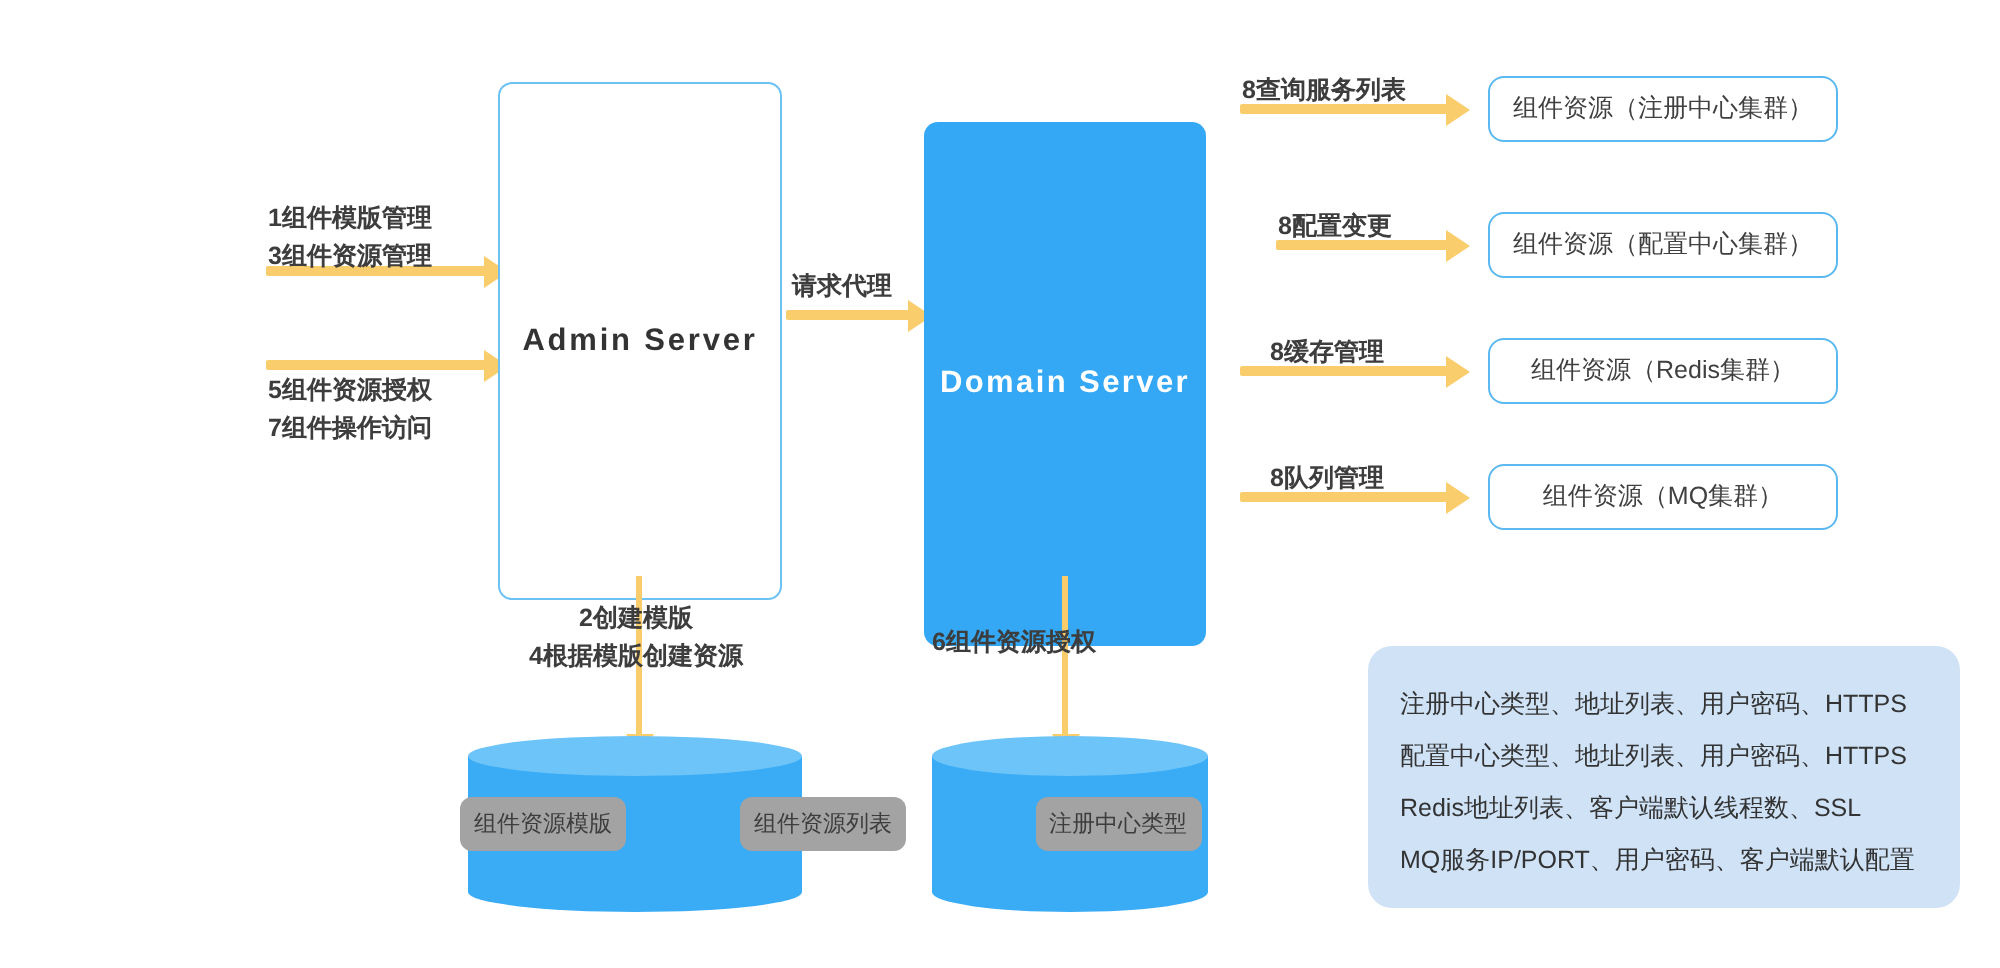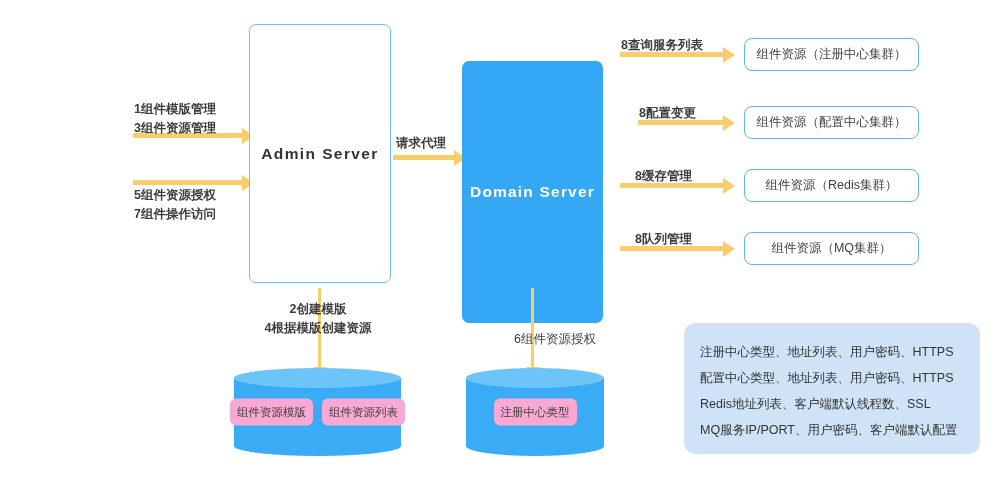--- a/index.html
+++ b/index.html
@@ -13,21 +13,21 @@
   
   .node{position:absolute;box-sizing:border-box;display:flex;align-items:center;justify-content:center;}
 
   .actor-box{
     left:22px;top:125px;width:105px;height:65px;
     border:1.6px solid #6cc2f5;border-radius:9px;background:#ffffff;
     font-size:14px;font-weight:bold;letter-spacing:.5px;color:#333;
   }
 
   .admin-box{
-    left:249px;top:24px;width:142px;height:259px;
+    left:249px;top:41px;width:142px;height:259px;
     border:1.6px solid #6cc2f5;border-radius:7px;background:#ffffff;
     font-size:15.5px;font-weight:bold;letter-spacing:1.4px;color:#333;
   }
 
   .domain-box{
     left:462px;top:26px;width:141px;height:262px;
     background:#34a8f4;border-radius:7px;
     font-size:15.5px;font-weight:bold;letter-spacing:1.2px;color:#ffffff;margin-top:35px;
   }
 
@@ -71,43 +71,43 @@
   .lbl-b{font-weight:bold;}
 
   .l-a1{left:134px;top:100px;}
   .l-a2{left:134px;top:186px;}
   .l-proxy{left:396px;top:134px;font-size:12.5px;font-weight:bold;}
   .l-r1{left:621px;top:36px;font-weight:bold;}
   .l-r2{left:639px;top:104px;font-weight:bold;text-align:right;}
   .l-r3{left:635px;top:167px;font-weight:bold;}
   .l-r4{left:635px;top:230px;font-weight:bold;}
   .l-admin-down{left:238px;top:300px;text-align:center;width:160px;font-weight:bold;}
-  .l-domain-down{left:466px;top:330px;text-align:right;width:130px;font-weight:normal;}
+  .l-domain-down{left:466px;top:312px;text-align:left;width:130px;font-weight:bold;}
 
   
   .cyl{position:absolute;}
   .cyl .body{
     position:absolute;left:0;right:0;top:10px;bottom:10px;
     background:#3aabf5;
   }
   .cyl .top{
     position:absolute;left:0;right:0;top:0;height:20px;
     background:#6cc4f8;border-radius:50%;
   }
   .cyl .bot{
     position:absolute;left:0;right:0;bottom:0;height:20px;
     background:#3aabf5;border-radius:50%;
   }
   .cyl .chips{
     position:absolute;left:0;right:0;top:50%;transform:translateY(-50%);
     display:flex;gap:9px;justify-content:center;z-index:3;
   }
   .chip{
-    background:#f9a8d4;border-radius:6px;
-    padding:6px 7px;font-size:11.5px;color:#3d3d3d;white-space:nowrap;
+    background:#a3a3a3;border-radius:6px;
+    padding:6px 7px;font-size:11.5px;color:#3d3d3d;white-space:nowrap;margin-left:48px;
   }
   .cyl-1{left:234px;top:368px;width:167px;height:88px;}
   .cyl-2{left:466px;top:368px;width:138px;height:88px;}
 
   
   .info-panel{
     position:absolute;left:684px;top:323px;width:296px;height:131px;
     background:#cfe2f6;border-radius:12px;box-sizing:border-box;
     padding:16px 14px 0 16px;
   }

